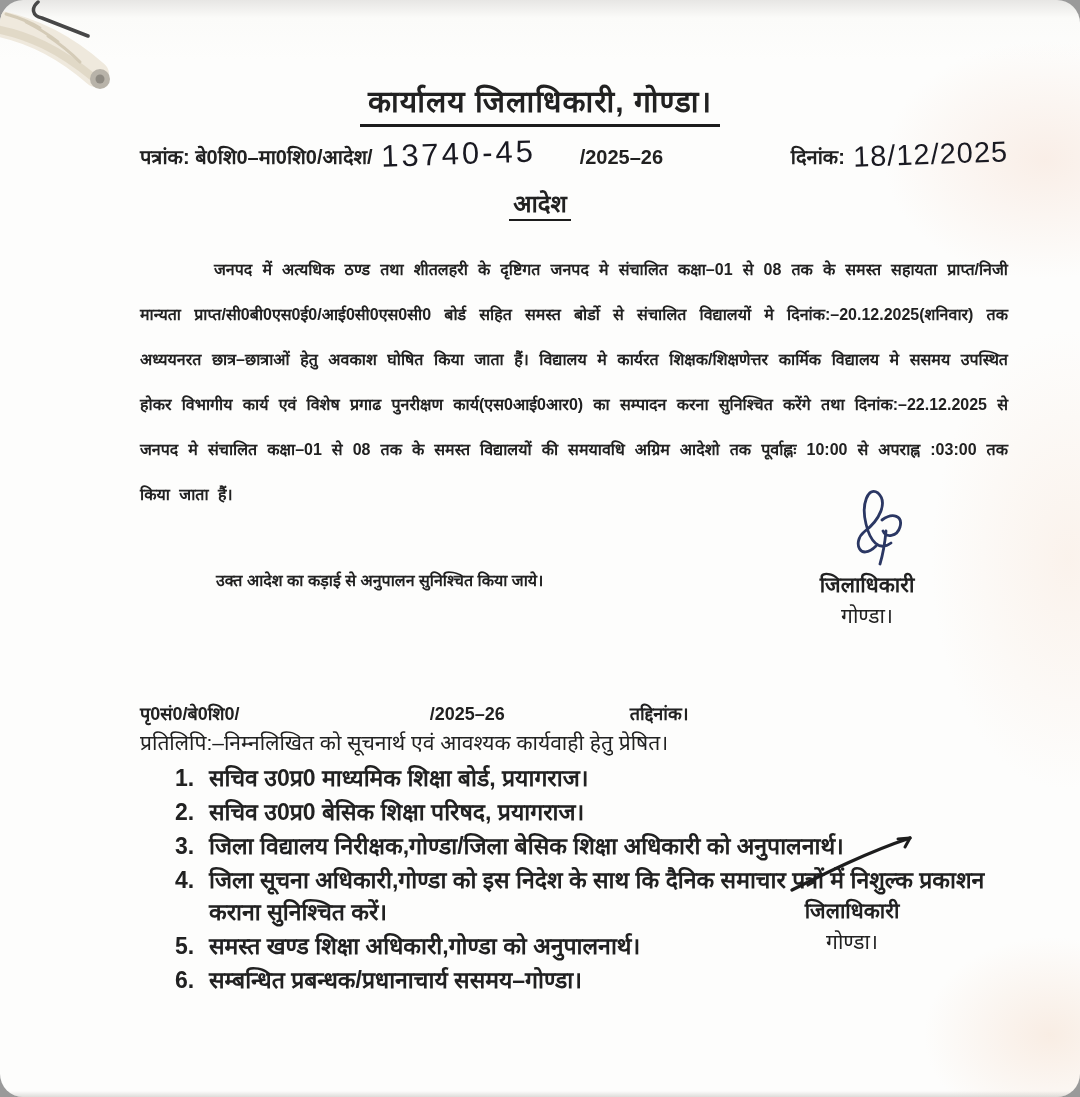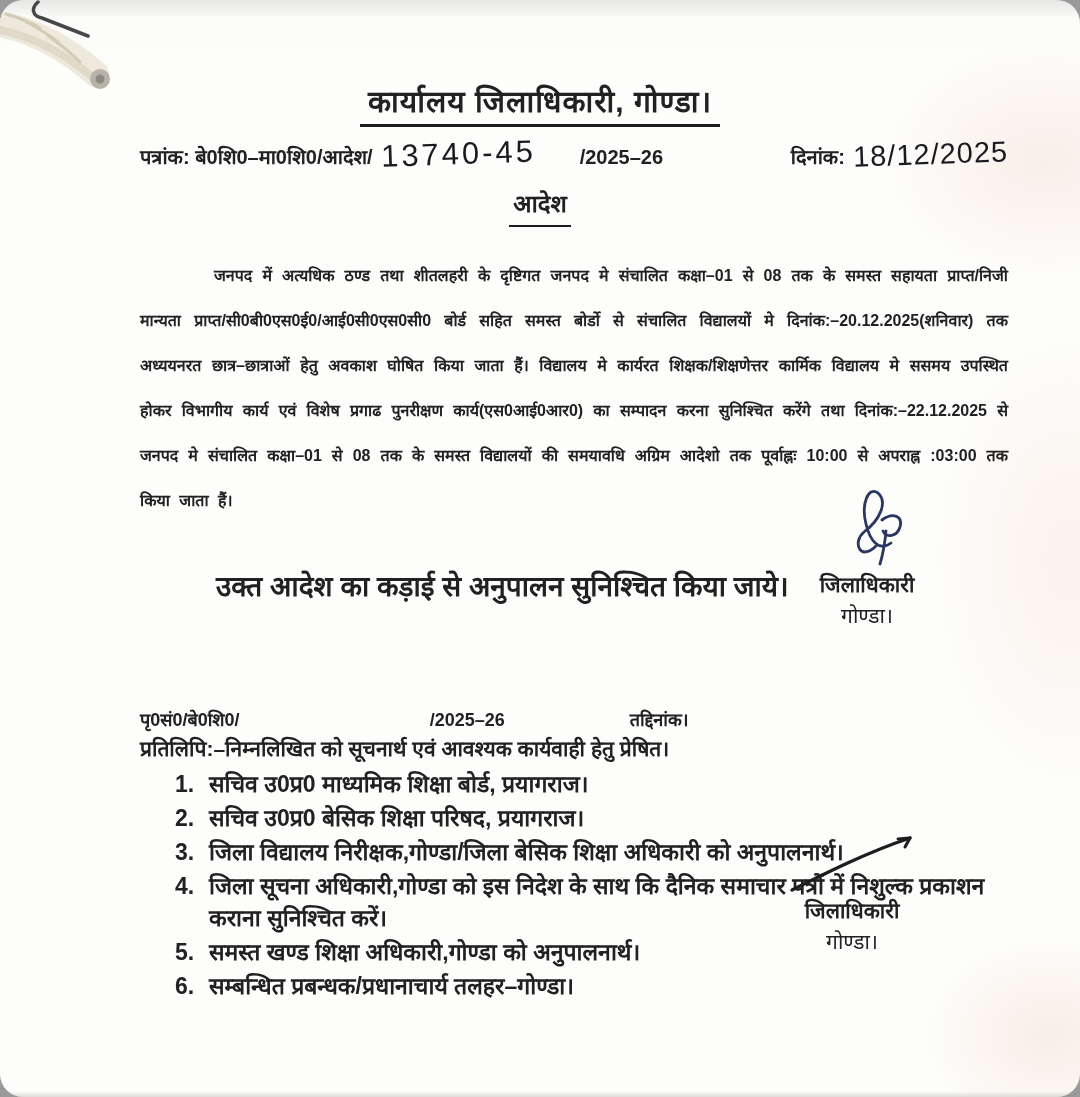--- a/index.html
+++ b/index.html
@@ -50,37 +50,37 @@
   .hw-number { font-size:31px; margin:0 8px; min-width:165px; }
   .hw-date   { font-size:29px; margin-left:8px; letter-spacing:1px; }
   .ref-year  { margin-left:26px; }
   .ref-spacer { flex:1; }
 
   .subject-wrap { margin-top:14px; text-align:center; }
   .subject {
     display:inline-block;
     font-size:24px; font-weight:700;
     border-bottom:2.5px solid #1c1c1c;
-    padding:0 4px 6px 4px;
+    padding:0 4px 0 4px;
   }
 
   .body-text {
     margin:26px 72px 0 140px;
     width:868px;
     min-height:312px;
     font-size:16px; font-weight:600;
     line-height:45px;
     text-align:justify;
     text-indent:74px;
     word-spacing:5px;
   }
   .compliance {
     margin:2px 72px 0 140px;
     padding-left:76px;
-    font-size:28px; font-weight:600;
+    font-size:16px; font-weight:600;
     line-height:40px;
   }
 
   .sign-top {
     position:absolute; top:486px; left:772px; width:190px;
     text-align:center;
   }
   .sign-top .scribble { margin-left:30px; }
   .sign-name { font-size:21px; font-weight:700; line-height:28px; margin-top:6px; }
   .sign-role { font-size:21px; font-weight:700; line-height:30px;font-family:Liberation Mono, monospace; }
@@ -90,21 +90,21 @@
     display:flex; align-items:baseline;
     margin:100px 72px 0 140px;
     font-size:18px; font-weight:600;
     white-space:nowrap;
   }
   .endorse-year { margin-left:190px; }
   .endorse-date { margin-left:125px; }
 
   .copy-heading {
     margin:3px 72px 0 140px;
-    font-size:21px; font-weight:700;
+    font-size:21px; font-weight:400;
   }
   .copy-list {
     margin:6px 80px 0 175px;
     list-style:none;
     counter-reset:item;
     font-size:23px; font-weight:600;
     line-height:32px;
     max-width:810px;
   }
   .copy-list li { position:relative; padding-left:34px; margin-top:2px; }
@@ -172,21 +172,21 @@
   </div>
 
   <div class="copy-heading">प्रतिलिपि:–निम्नलिखित को सूचनार्थ एवं आवश्यक कार्यवाही हेतु प्रेषित।</div>
 
   <ol class="copy-list">
     <li><span>सचिव उ0प्र0 माध्यमिक शिक्षा बोर्ड, प्रयागराज।</span></li>
     <li><span>सचिव उ0प्र0 बेसिक शिक्षा परिषद, प्रयागराज।</span></li>
     <li><span>जिला विद्यालय निरीक्षक,गोण्डा/जिला बेसिक शिक्षा अधिकारी को अनुपालनार्थ।</span></li>
     <li><span>जिला सूचना अधिकारी,गोण्डा को इस निदेश के साथ कि दैनिक समाचार पत्रों में निशुल्क प्रकाशन कराना सुनिश्चित करें।</span></li>
     <li><span>समस्त खण्ड शिक्षा अधिकारी,गोण्डा को अनुपालनार्थ।</span></li>
-    <li><span>सम्बन्धित प्रबन्धक/प्रधानाचार्य तलहर–गोण्डा।</span></li>
+    <li><span>सम्बन्धित प्रबन्धक/प्रधानाचार्य ससमय–गोण्डा।</span></li>
   </ol>
 
   <div class="sign-bottom">
     <svg class="stroke" width="130" height="62" viewBox="0 0 130 62" aria-hidden="true">
       <path d="M 4 58 C 40 40, 80 20, 122 6" stroke="#1d1d1d" stroke-width="3.4" fill="none" stroke-linecap="round"></path>
       <path d="M 122 6 L 110 7 M 122 6 L 117 15" stroke="#1d1d1d" stroke-width="3" fill="none" stroke-linecap="round"></path>
     </svg>
     <div class="sign-role">जिलाधिकारी</div>
     <div class="sign-place">गोण्डा।</div>
   </div>

